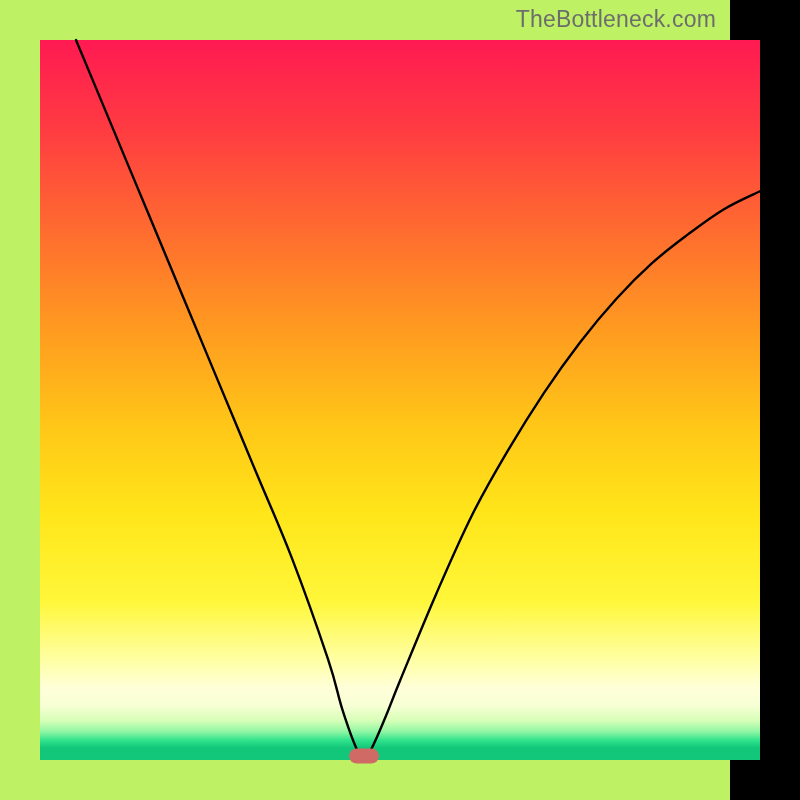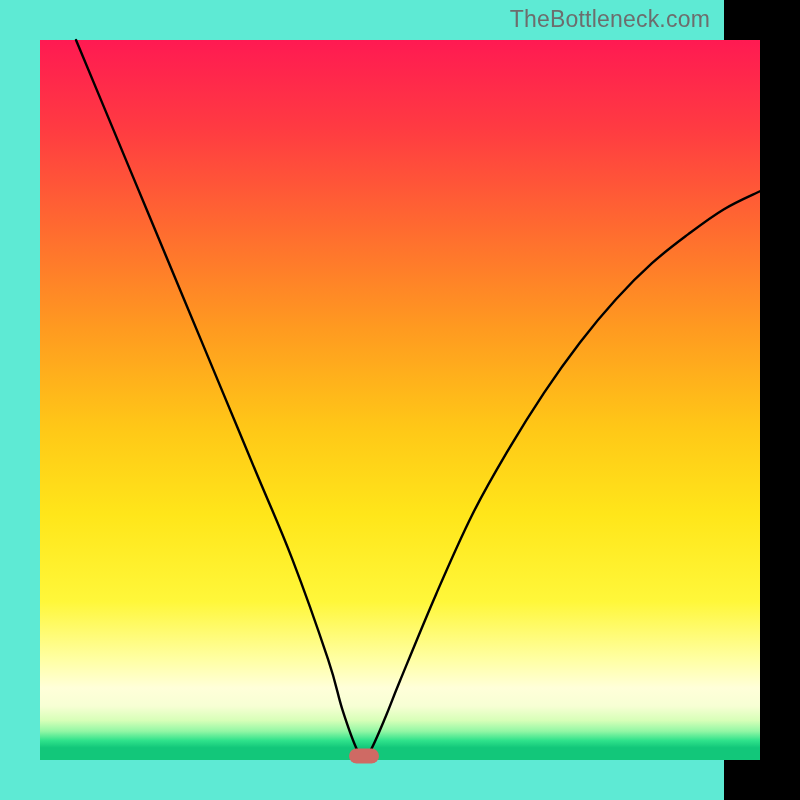--- a/index.html
+++ b/index.html
@@ -10,21 +10,22 @@
     background: #000;
     overflow: hidden;
     font-family: Arial, Helvetica, sans-serif;
   }
   .frame {
     position: absolute;
     left: 0;
     top: 0;
     width: 724px;
     height: 800px;
-    background: #5eead4;
+    background: #bef264;
+    padding-left: 6px;
   }
   .plot {
     position: absolute;
     left: 40px;
     top: 40px;
     width: 720px;
     height: 720px;
     background: linear-gradient(to bottom,
       #ff1a52 0%,
       #ff3a42 12%,

